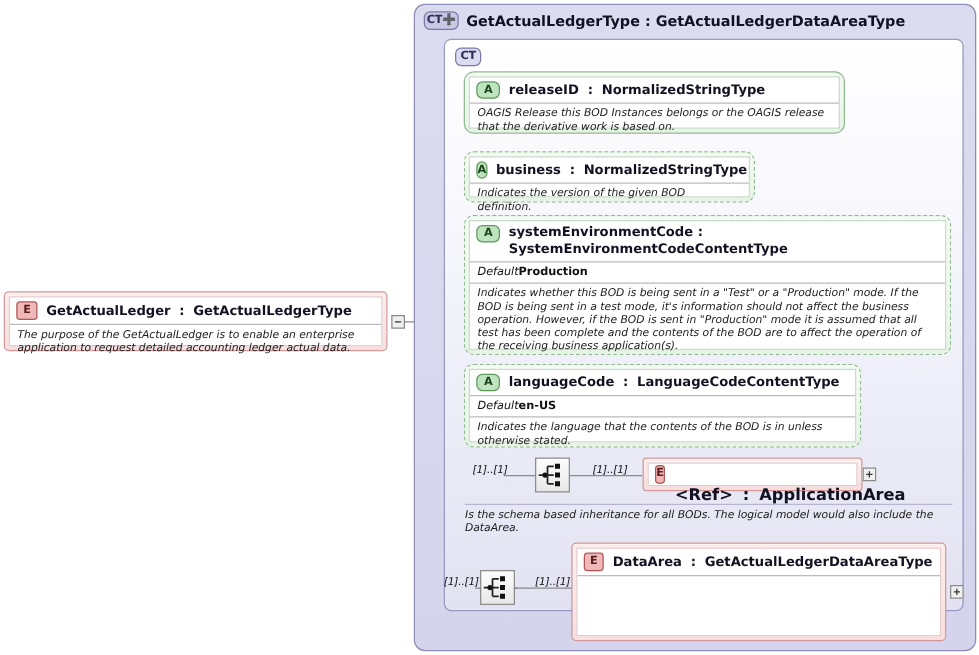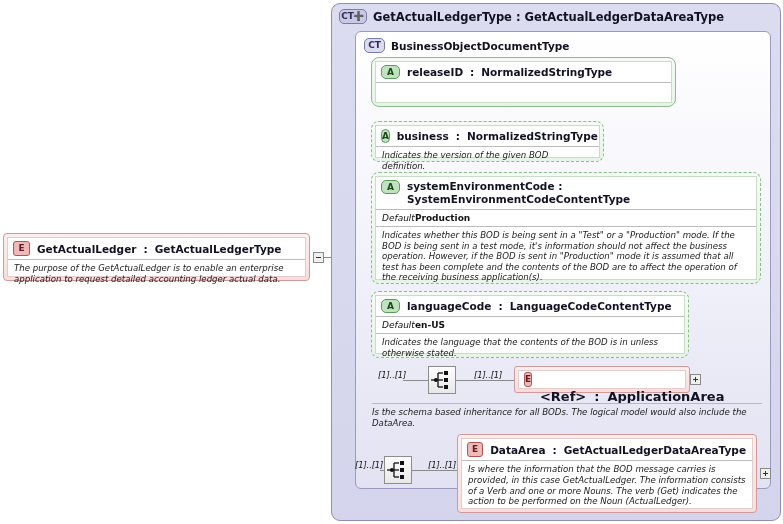--- a/index.html
+++ b/index.html
@@ -213,32 +213,32 @@
 
     <div class="ct-outer-hdr">
       <span class="tico tico-ct">CT➕</span>
       <span class="ttl">GetActualLedgerType : GetActualLedgerDataAreaType</span>
     </div>
 
     <div class="ct-inner">
 
       <div class="ct-inner-hdr">
         <span class="tico tico-ct2">CT</span>
-        <span class="ttl">BusinessObjectDocumentType</span>
       </div>
 
       <div class="attrbox" style="left:15px;top:25px;width:305px;height:50px;">
         <div class="inner">
           <div class="ab-title">
             <span class="tico tico-a">A</span>
             <span>releaseID</span>
             <span>:</span>
             <span>NormalizedStringType</span>
           </div>
           <div class="ab-sep"></div>
+          <div class="ab-doc">OAGIS Release this BOD Instances belongs or the OAGIS release that the derivative work is based on.</div>
         </div>
       </div>
 
       <div class="attrbox dashed" style="left:15px;top:89px;width:233px;height:41px;">
         <div class="inner">
           <div class="ab-title">
             <span class="tico tico-a">A</span>
             <span>business</span>
             <span>:</span>
             <span>NormalizedStringType</span>
@@ -347,19 +347,18 @@
 
   <div class="elbox" style="left:457px;top:434px;width:300px;height:79px;">
     <div class="inner">
       <div class="el-title">
         <span class="tico tico-e">E</span>
         <span>DataArea</span>
         <span>:</span>
         <span>GetActualLedgerDataAreaType</span>
       </div>
       <div class="ab-sep"></div>
-      <div class="el-doc">Is where the information that the BOD message carries is provided, in this case GetActualLedger. The information consists of a Verb and one or more Nouns. The verb (Get) indicates the action to be performed on the Noun (ActualLedger).</div>
     </div>
   </div>
 
   <div class="pmbox plus" style="left:760px;top:468px;"></div>
 
 </div>
 
 </body></html>

